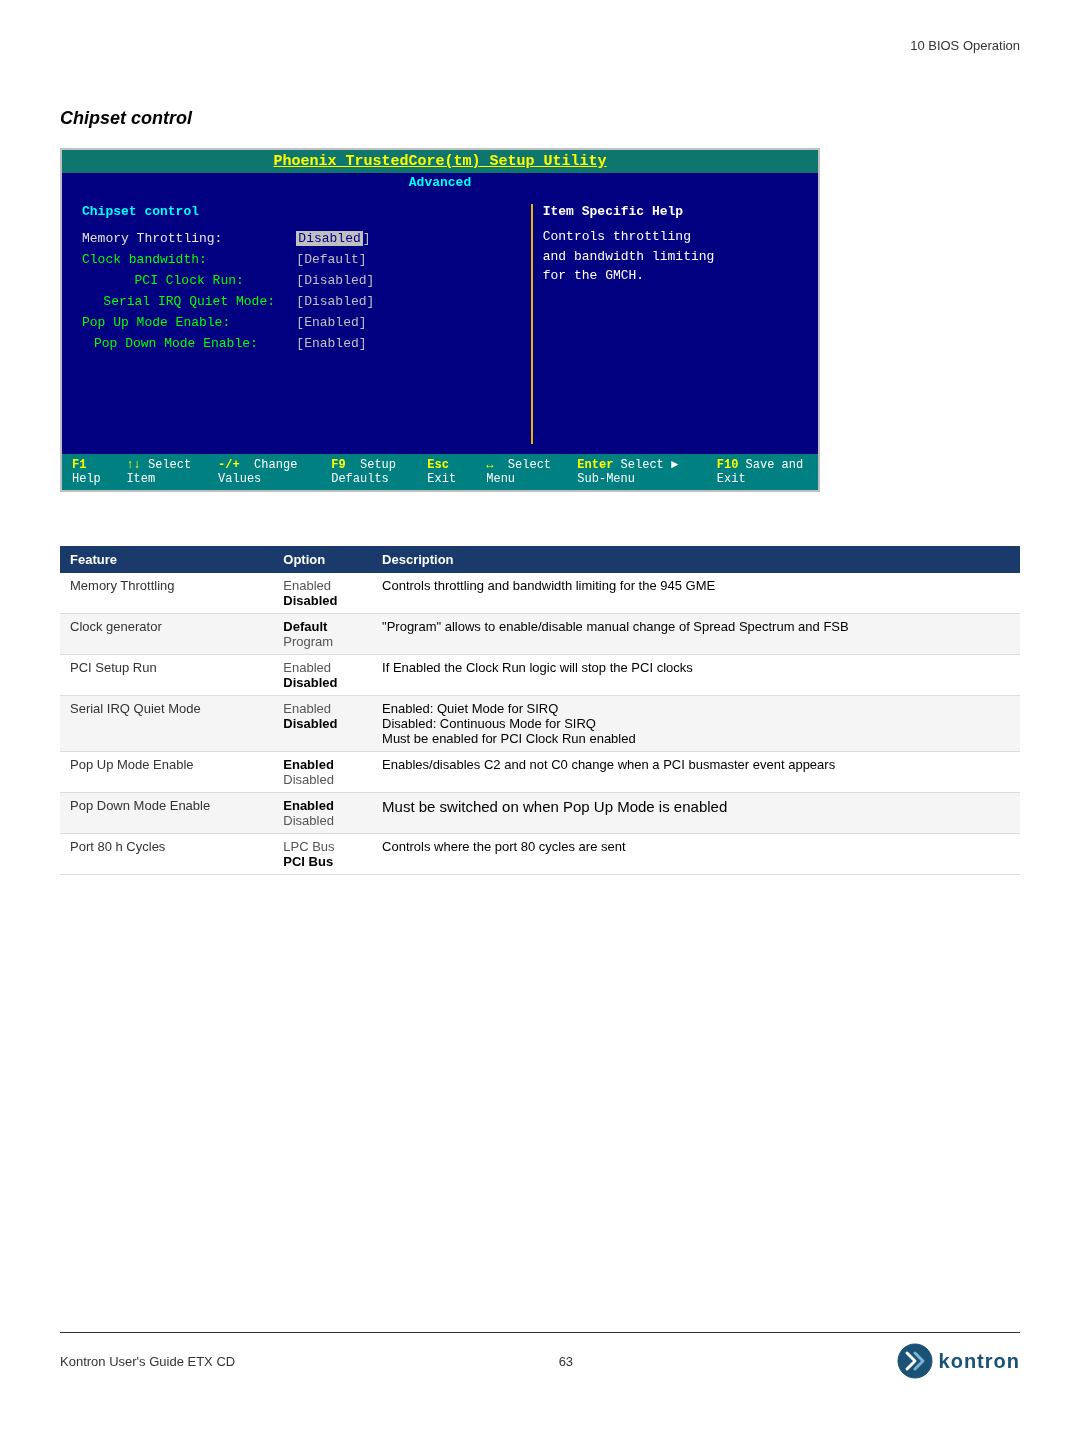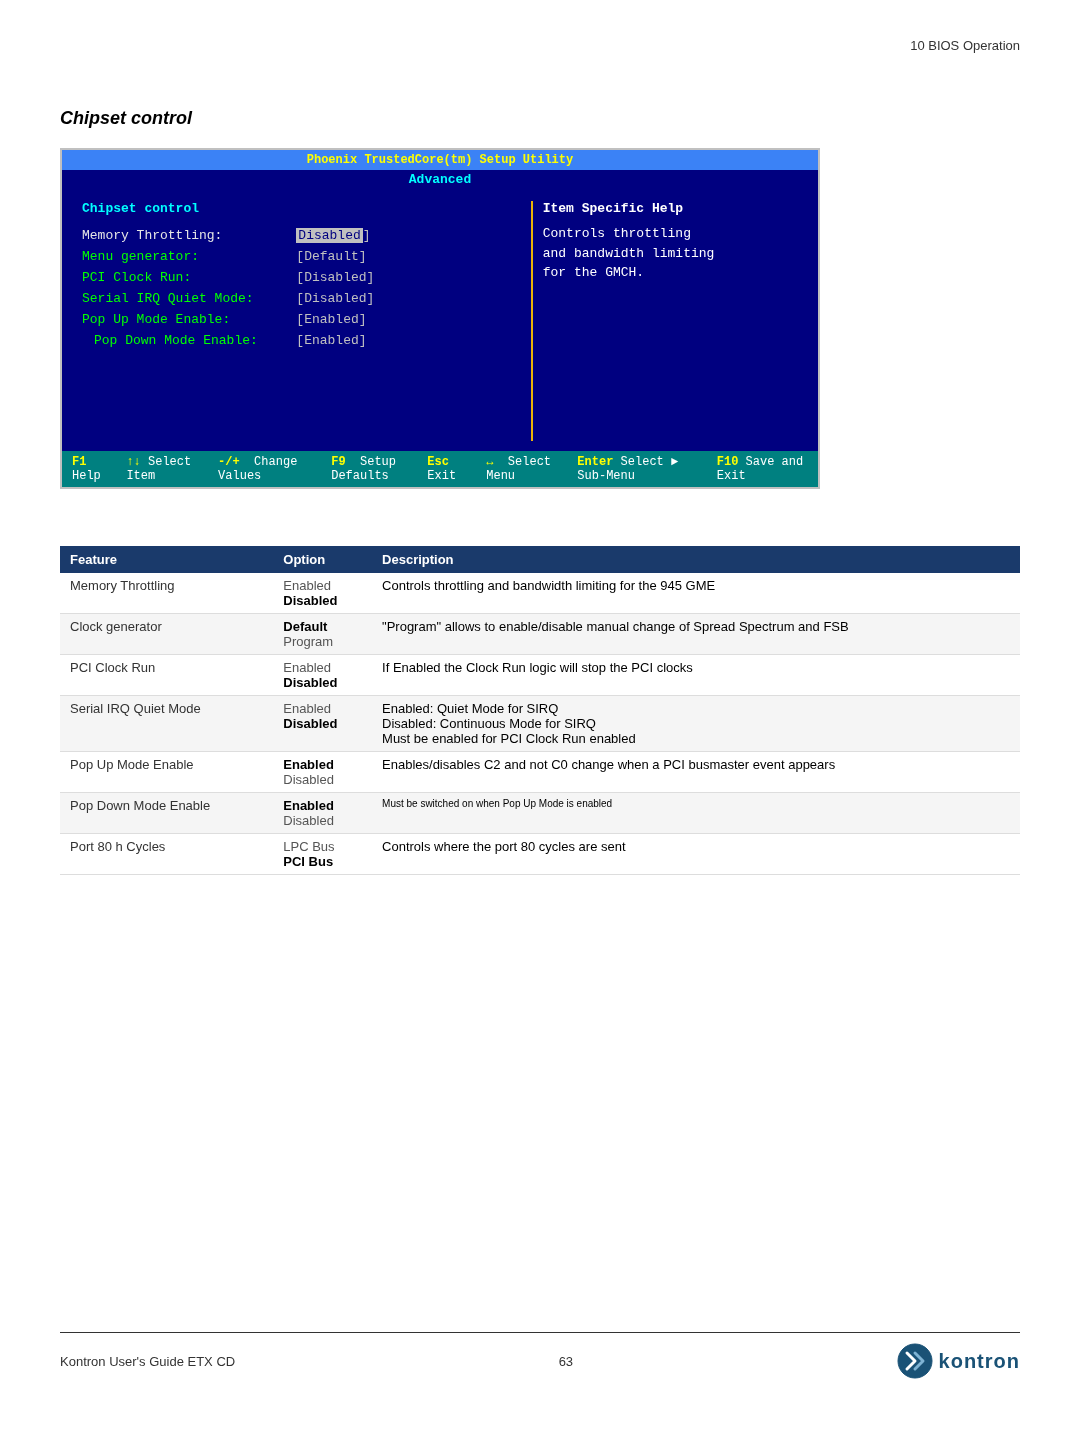--- a/index.html
+++ b/index.html
@@ -40,27 +40,28 @@
       left: 60px;
       width: 760px;
       background: #000080;
       color: #c0c0c0;
       font-family: 'Courier New', monospace;
       font-size: 13px;
       border: 2px solid #c0c0c0;
     }
 
     .bios-title-bar {
-      background: #3b82f6;
+      background: #0f766e;
       color: #ffff00;
       text-align: center;
       padding: 3px 0;
       font-family: 'Courier New', monospace;
-      font-size: 12px;
-      font-weight: bold;
+      font-size: 15px;
+      font-weight: bold;
+      text-decoration: underline;
     }
 
     .bios-subtitle {
       background: #000080;
       color: #00ffff;
       text-align: center;
       padding: 2px 0 4px 0;
       font-family: 'Courier New', monospace;
       font-size: 13px;
       font-weight: bold;
@@ -286,25 +287,25 @@
       </div>
 
       <div class="bios-row">
         <span class="bios-label-yellow">Memory Throttling:</span>
         <span>
           <span class="bios-value-selected">Disabled</span><span class="bios-value">]</span>
         </span>
       </div>
 
       <div class="bios-row" style="margin-top:4px;">
-        <span class="bios-label">Menu generator:</span>
+        <span class="bios-label">Clock bandwidth:</span>
         <span class="bios-value">[Default]</span>
       </div>
 
-      <div style="margin-top:6px;">
+      <div style="margin-top:6px;text-align:center;">
         <div class="bios-row">
           <span class="bios-label">PCI Clock Run:</span>
           <span class="bios-value">[Disabled]</span>
         </div>
         <div class="bios-row">
           <span class="bios-label">Serial IRQ Quiet Mode:</span>
           <span class="bios-value">[Disabled]</span>
         </div>
       </div>
 
@@ -369,21 +370,21 @@
         </tr>
         <tr>
           <td class="td-feature">Clock generator</td>
           <td>
             <div class="td-option-bold">Default</div>
             <div class="td-option-normal">Program</div>
           </td>
           <td style="font-size: 13px;">"Program" allows to enable/disable manual change of Spread Spectrum and FSB</td>
         </tr>
         <tr>
-          <td class="td-feature">PCI Clock Run</td>
+          <td class="td-feature">PCI Setup Run</td>
           <td>
             <div class="td-option-normal">Enabled</div>
             <div class="td-option-bold">Disabled</div>
           </td>
           <td style="font-size: 13px;">If Enabled the Clock Run logic will stop the PCI clocks</td>
         </tr>
         <tr>
           <td class="td-feature">Serial IRQ Quiet Mode</td>
           <td>
             <div class="td-option-normal">Enabled</div>
@@ -398,21 +399,21 @@
             <div class="td-option-normal">Disabled</div>
           </td>
           <td style="font-size: 13px;">Enables/disables C2 and not C0 change when a PCI busmaster event appears</td>
         </tr>
         <tr>
           <td class="td-feature">Pop Down Mode Enable</td>
           <td>
             <div class="td-option-bold">Enabled</div>
             <div class="td-option-normal">Disabled</div>
           </td>
-          <td style="font-size: 10px;">Must be switched on when Pop Up Mode is enabled</td>
+          <td style="font-size: 15px;">Must be switched on when Pop Up Mode is enabled</td>
         </tr>
         <tr>
           <td class="td-feature">Port 80 h Cycles</td>
           <td>
             <div class="td-option-normal">LPC Bus</div>
             <div class="td-option-bold">PCI Bus</div>
           </td>
           <td style="font-size: 13px;">Controls where the port 80 cycles are sent</td>
         </tr>
       </tbody>

